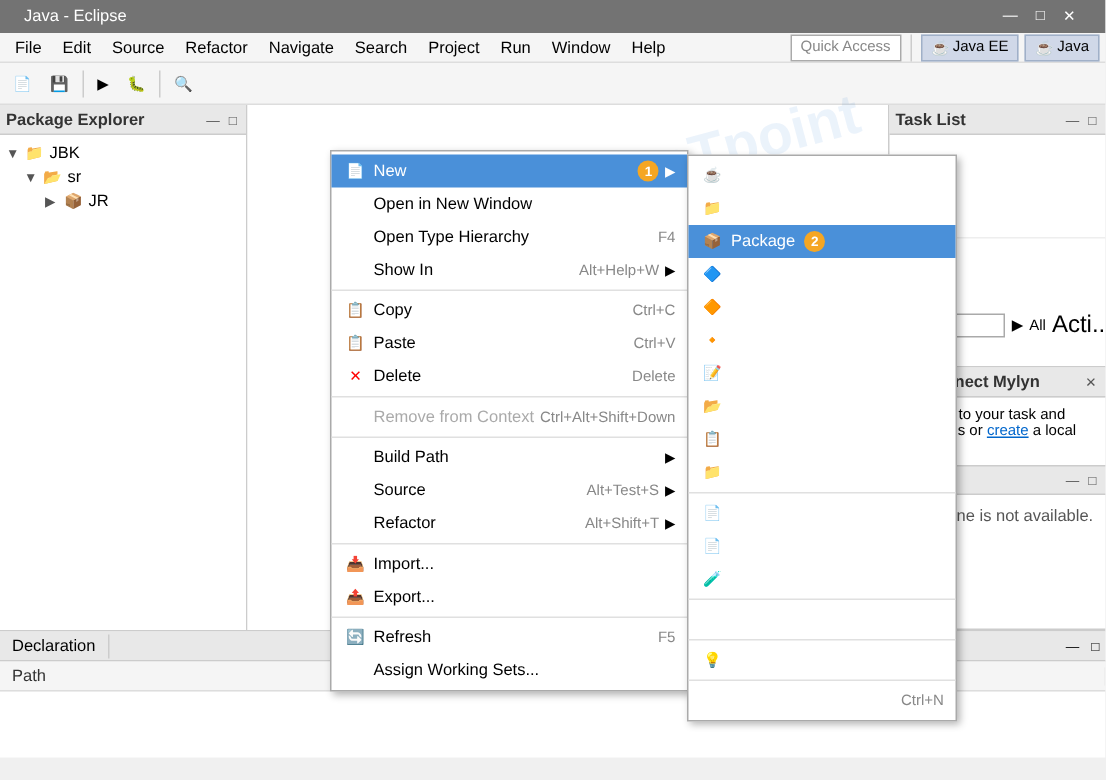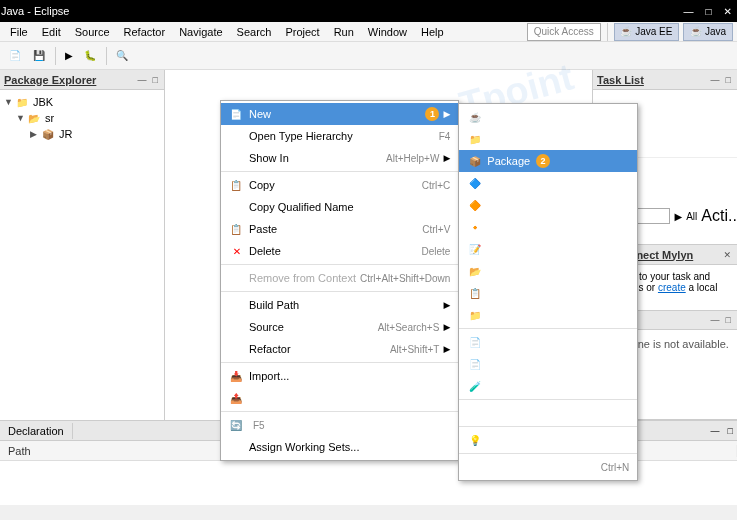--- a/index.html
+++ b/index.html
@@ -8,26 +8,26 @@
       height: 520px;
       font-family: 'Segoe UI', Arial, sans-serif;
       font-size: 11px;
       background: #f0f0f0;
       overflow: hidden;
       position: relative;
     }
 
     
     .title-bar {
-      background: #000000;
+      background: #737373;
       color: white;
       height: 22px;
       display: flex;
       align-items: center;
-      padding: 0 1px;
+      padding: 0 16px;
       justify-content: space-between;
     }
     .title-bar-controls { display: flex; gap: 4px; }
     .title-btn { color: white; font-size: 10px; cursor: pointer; padding: 0 4px; }
 
     
     .menu-bar {
       background: #f5f5f5;
       height: 20px;
       display: flex;
@@ -101,21 +101,21 @@
     }
     .panel-header {
       background: #e8e8e8;
       padding: 2px 4px;
       display: flex;
       align-items: center;
       justify-content: space-between;
       border-bottom: 1px solid #ccc;
       height: 20px;
     }
-    .panel-title { font-size: 11px; font-weight: bold; color: #333; text-decoration: underline; }
+    .panel-title { font-size: 11px; font-weight: bold; color: #333; }
     .panel-controls { display: flex; gap: 2px; }
     .panel-ctrl-btn { font-size: 9px; cursor: pointer; color: #555; padding: 0 2px; }
 
     .tree-content {
       flex: 1;
       padding: 4px 2px;
       overflow: hidden;
     }
     .tree-item {
       display: flex;
@@ -465,40 +465,40 @@
           <div class="submenu-item">
             <span class="submenu-icon">⚙</span>
             <span>Other...</span>
             <span class="submenu-shortcut">Ctrl+N</span>
           </div>
         </div>
       </div>
 
       <div class="cm-item">
         <span class="cm-icon"></span>
+        <span class="cm-item-label">Open in New Window</span>
+      </div>
+      <div class="cm-item">
+        <span class="cm-icon"></span>
         <span class="cm-item-label">Open Type Hierarchy</span>
         <span class="cm-shortcut">F4</span>
       </div>
       <div class="cm-item">
         <span class="cm-icon"></span>
         <span class="cm-item-label">Show In</span>
         <span class="cm-shortcut">Alt+Help+W</span>
         <span class="cm-arrow">▶</span>
       </div>
       <div class="cm-separator"></div>
       <div class="cm-item">
         <span class="cm-icon">📋</span>
         <span class="cm-item-label">Copy</span>
         <span class="cm-shortcut">Ctrl+C</span>
       </div>
       <div class="cm-item">
-        <span class="cm-icon"></span>
-        <span class="cm-item-label">Copy Qualified Name</span>
-      </div>
-      <div class="cm-item">
         <span class="cm-icon">📋</span>
         <span class="cm-item-label">Paste</span>
         <span class="cm-shortcut">Ctrl+V</span>
       </div>
       <div class="cm-item">
         <span class="cm-icon" style="color:red;">✕</span>
         <span class="cm-item-label">Delete</span>
         <span class="cm-shortcut">Delete</span>
       </div>
       <div class="cm-separator"></div>
@@ -509,40 +509,42 @@
       </div>
       <div class="cm-separator"></div>
       <div class="cm-item">
         <span class="cm-icon"></span>
         <span class="cm-item-label">Build Path</span>
         <span class="cm-arrow">▶</span>
       </div>
       <div class="cm-item">
         <span class="cm-icon"></span>
         <span class="cm-item-label">Source</span>
-        <span class="cm-shortcut">Alt+Search+S</span>
+        <span class="cm-shortcut">Alt+Test+S</span>
         <span class="cm-arrow">▶</span>
       </div>
       <div class="cm-item">
         <span class="cm-icon"></span>
         <span class="cm-item-label">Refactor</span>
         <span class="cm-shortcut">Alt+Shift+T</span>
         <span class="cm-arrow">▶</span>
       </div>
       <div class="cm-separator"></div>
       <div class="cm-item">
         <span class="cm-icon">📥</span>
         <span class="cm-item-label">Import...</span>
       </div>
       <div class="cm-item">
         <span class="cm-icon">📤</span>
+        <span class="cm-item-label">Export...</span>
       </div>
       <div class="cm-separator"></div>
       <div class="cm-item">
         <span class="cm-icon">🔄</span>
+        <span class="cm-item-label">Refresh</span>
         <span class="cm-shortcut">F5</span>
       </div>
       <div class="cm-item">
         <span class="cm-icon"></span>
         <span class="cm-item-label">Assign Working Sets...</span>
       </div>
     </div>
   </div>
 
   <div class="right-panel">

